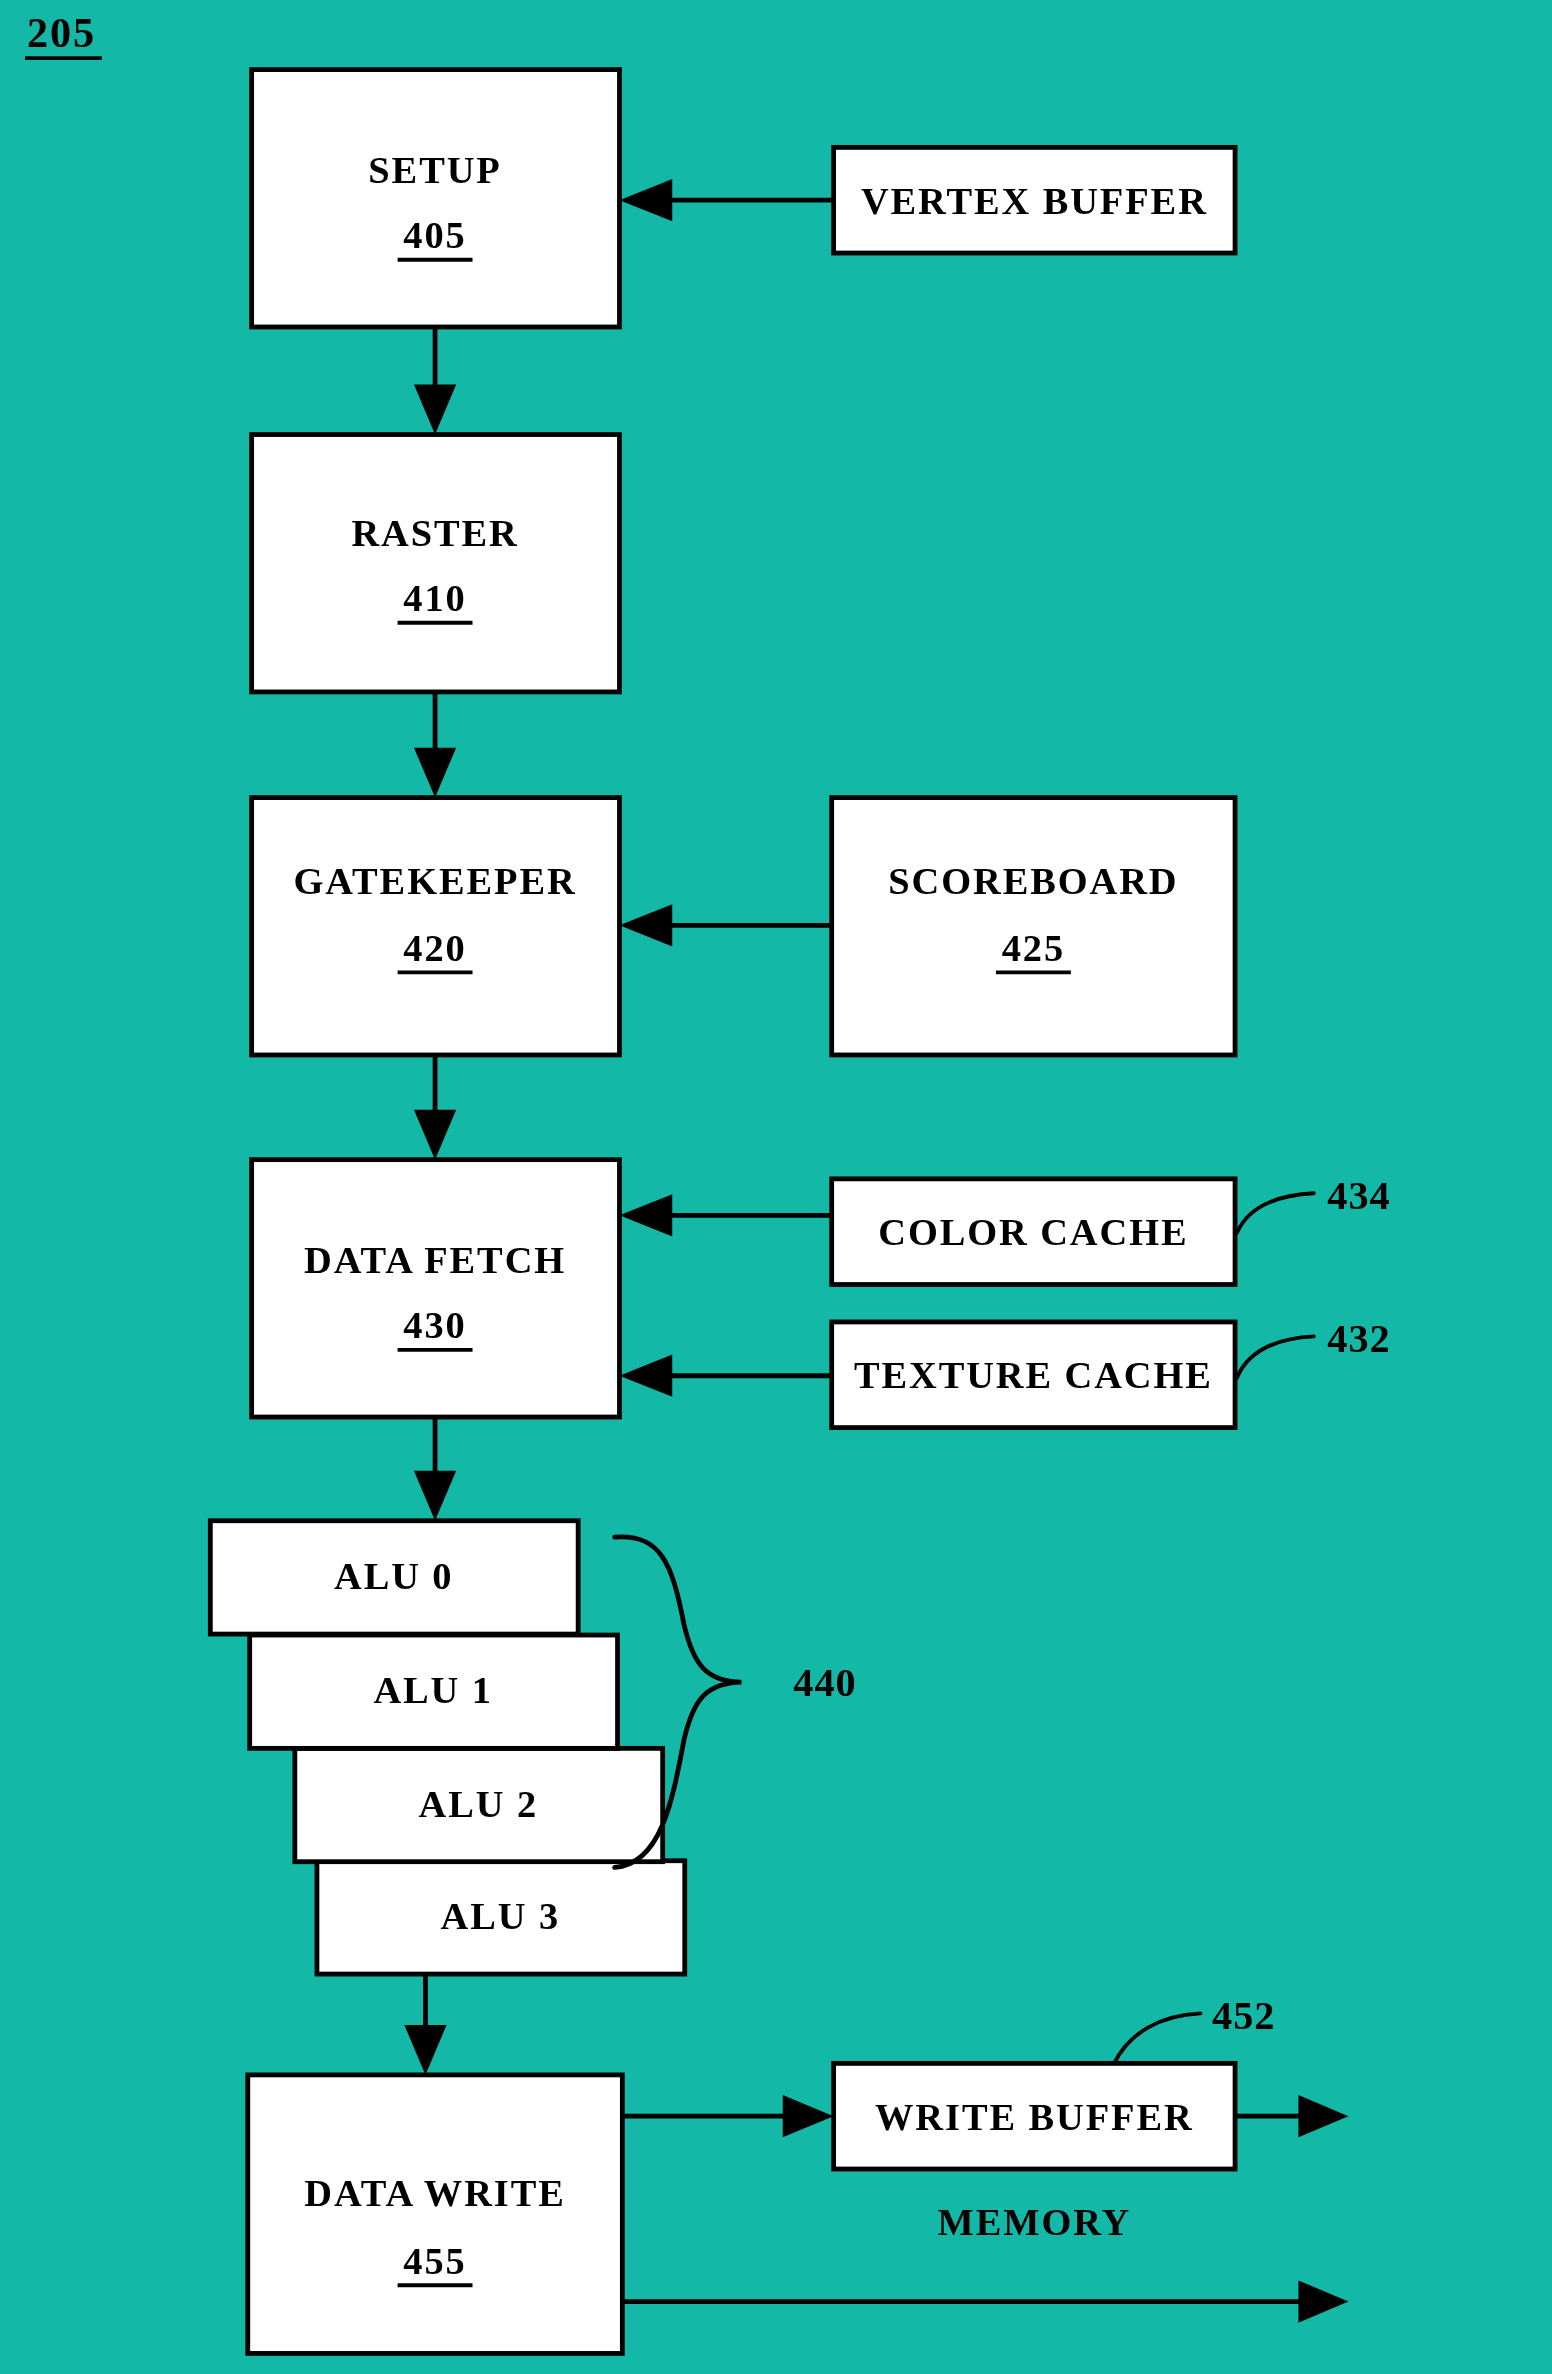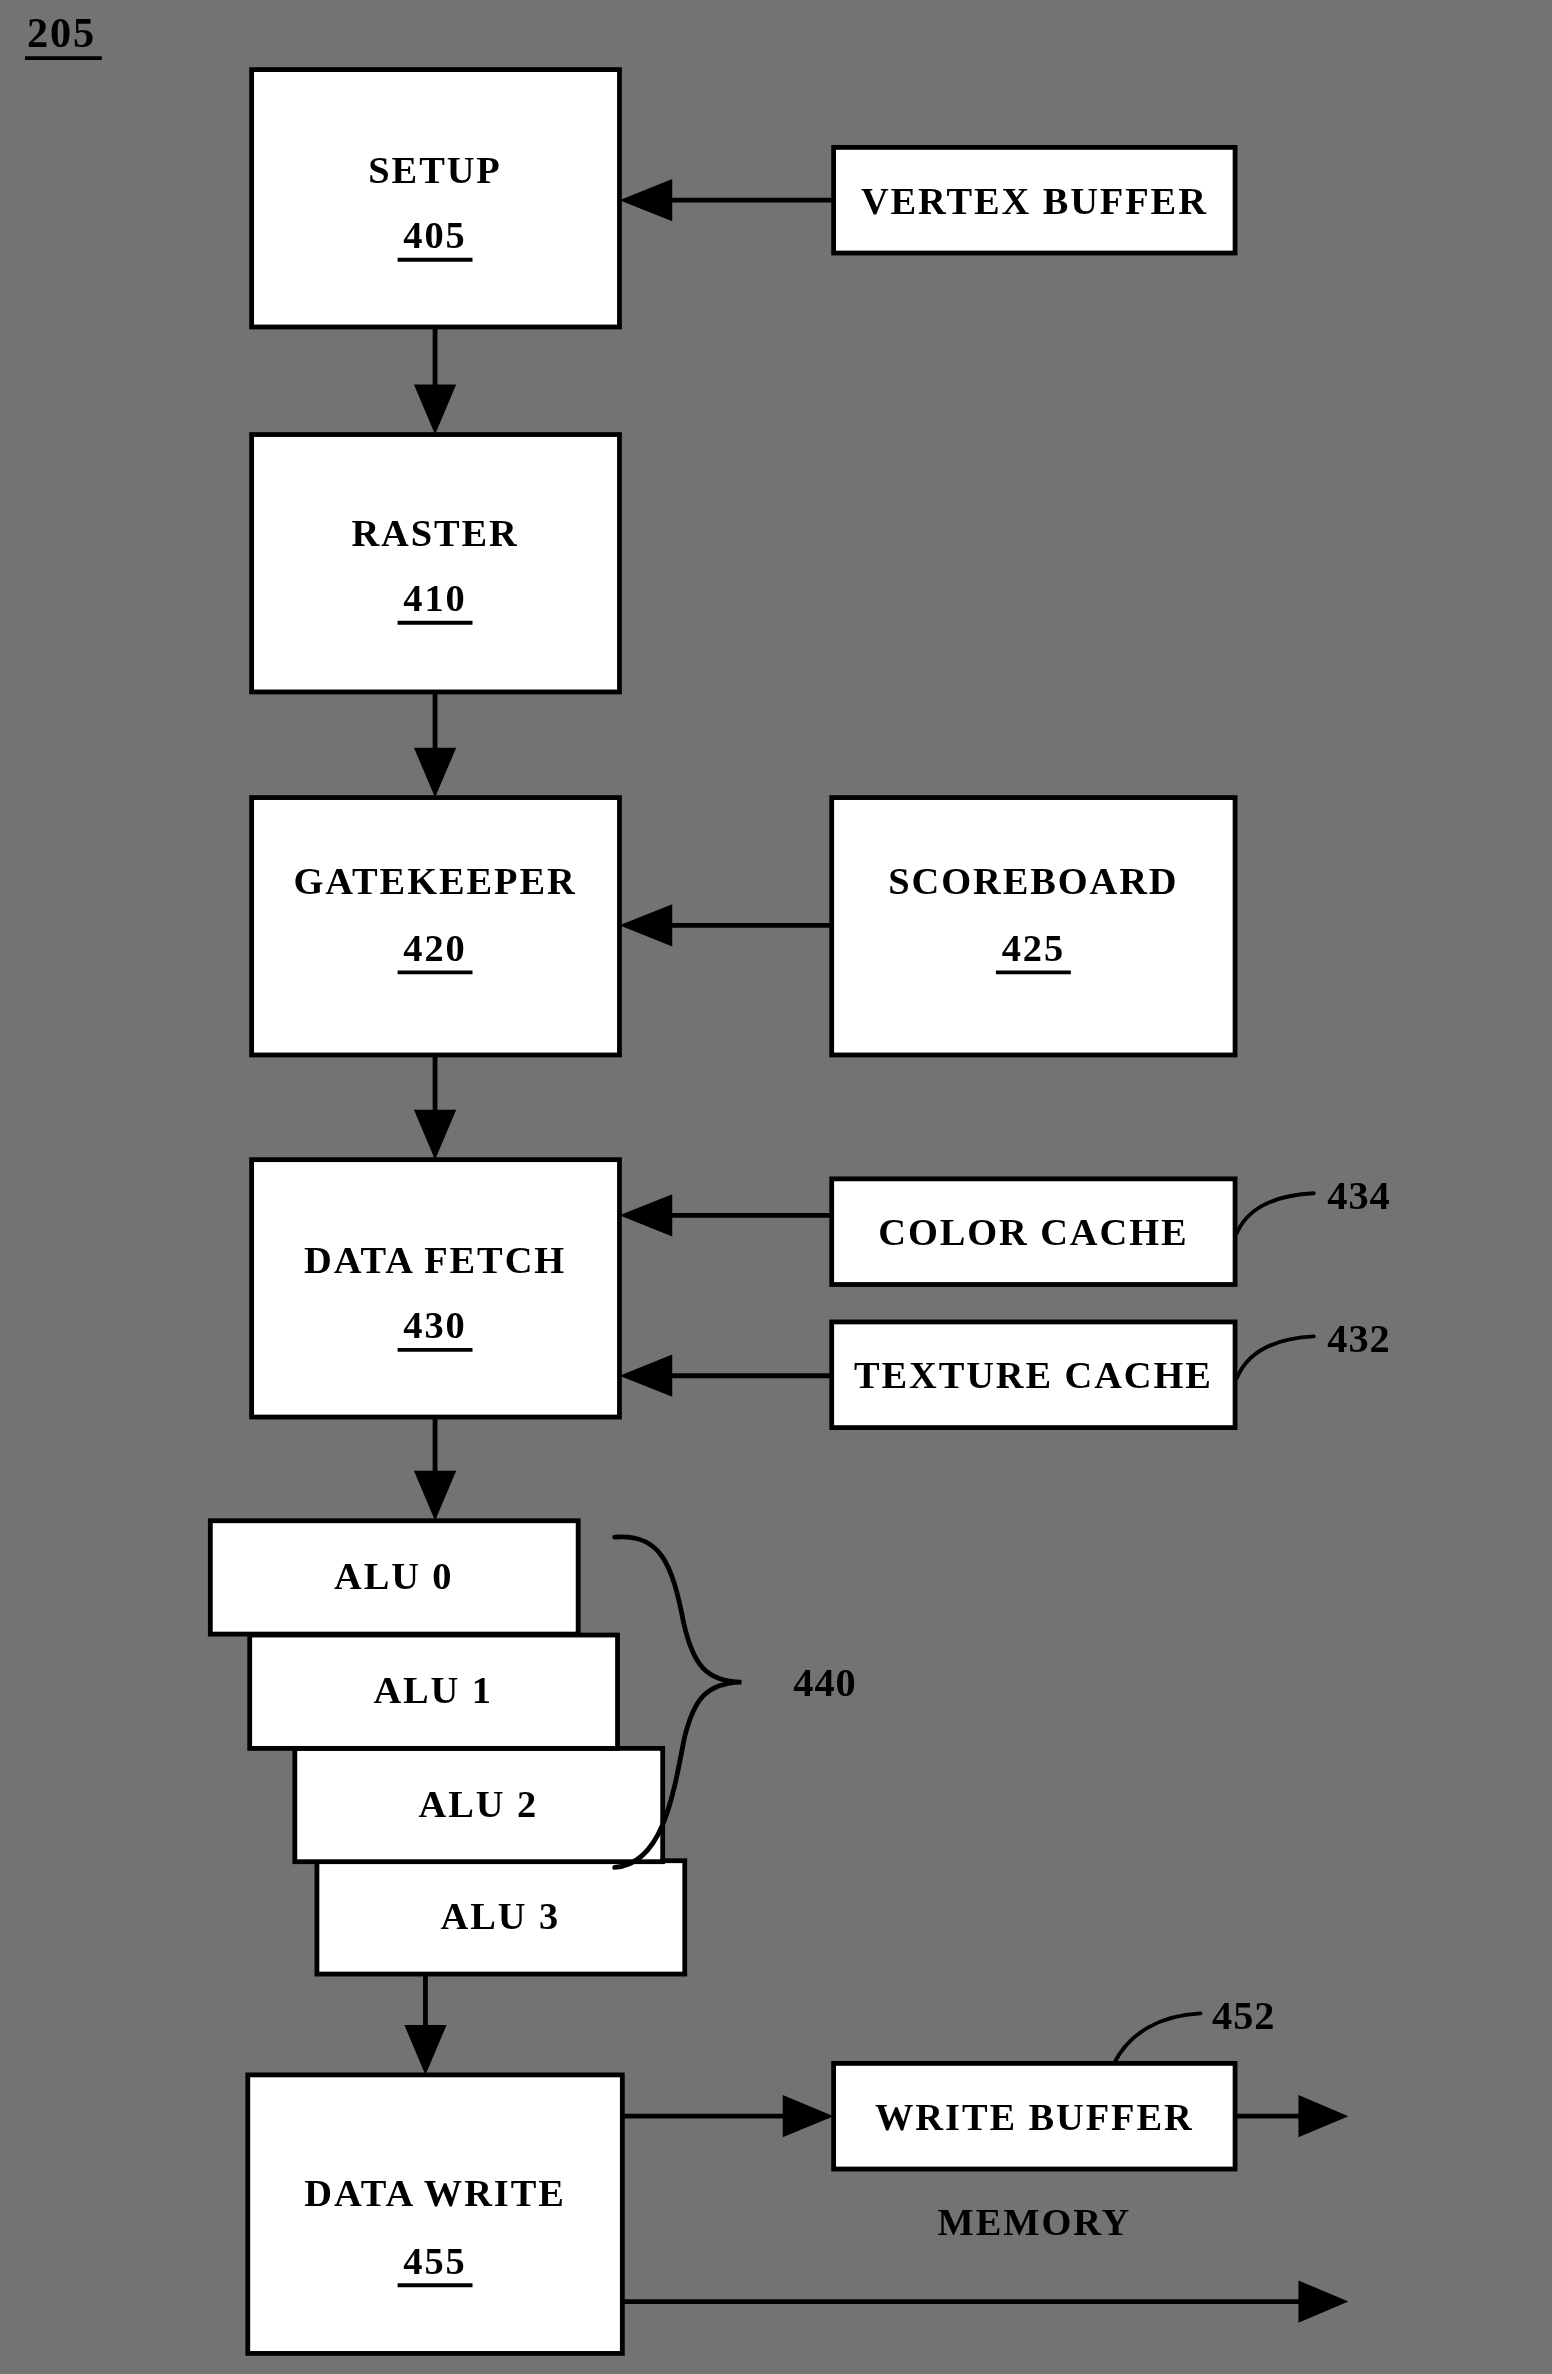--- a/index.html
+++ b/index.html
@@ -7,21 +7,21 @@
     padding: 0;
     background: #ffffff;
   }
   body {
     font-family: "Liberation Serif", "DejaVu Serif", serif;
   }
   #figure-root {
     position: relative;
     width: 1552px;
     height: 2375px;
-    background: #737373;
+    background: #14b8a6;
     overflow: hidden;
   }
   svg.diagram {
     position: absolute;
     top: 0;
     left: 0;
     width: 1552px;
     height: 2375px;
   }
   .box {

